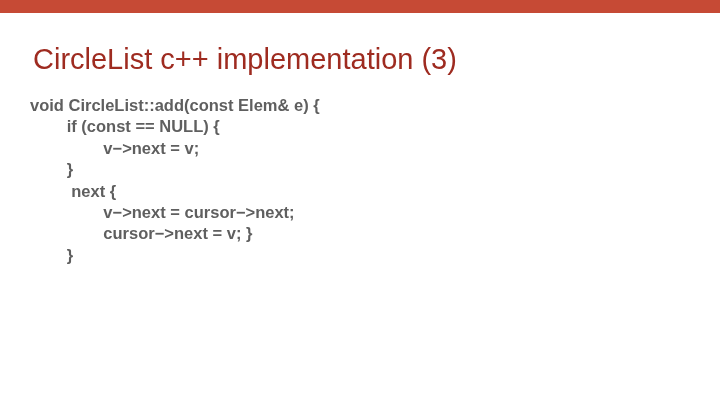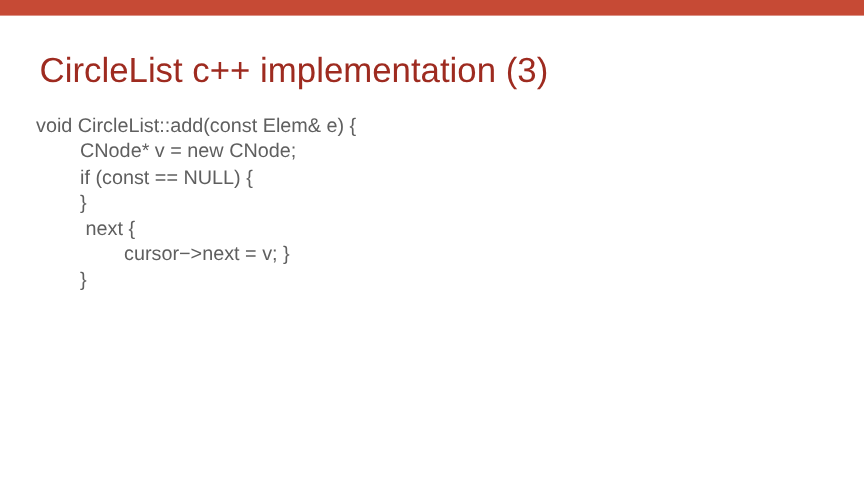--- a/index.html
+++ b/index.html
@@ -34,21 +34,21 @@
     letter-spacing: 0px;
     color: var(--title, #9e2b20);
     white-space: pre;
   }
   .code {
     position: absolute;
     top: 95px;
     left: 30px;
     color: var(--code, #5f5f5f);
     font-size: 16.5px;
-    font-weight: 400;
+    font-weight: 700;
     line-height: 21.4px;
   }
   .code-line {
     white-space: pre;
   }
   .page-number {
     position: absolute;
     top: 376px;
     right: 26px;
     font-size: 19px;
@@ -57,21 +57,22 @@
   }
 </style>
 </head>
 <body>
 
 <div class="slide">
   <div class="accent-bar"></div>
   <h1 class="title">CircleList c++ implementation (3)</h1>
   <div class="code" id="code-block">
       <div class="code-line">void CircleList::add(const Elem&amp; e) {</div>
-      <div class="code-line">        CNode* v = new CNode;</div>
       <div class="code-line">        if (const == NULL) {</div>
+      <div class="code-line">                v−&gt;next = v;</div>
       <div class="code-line">        }</div>
       <div class="code-line">         next {</div>
+      <div class="code-line">                v−&gt;next = cursor−&gt;next;</div>
       <div class="code-line">                cursor−&gt;next = v; }</div>
       <div class="code-line">        }</div>
     </div>
   <div class="page-number">15</div>
 </div>
 
 </body></html>

